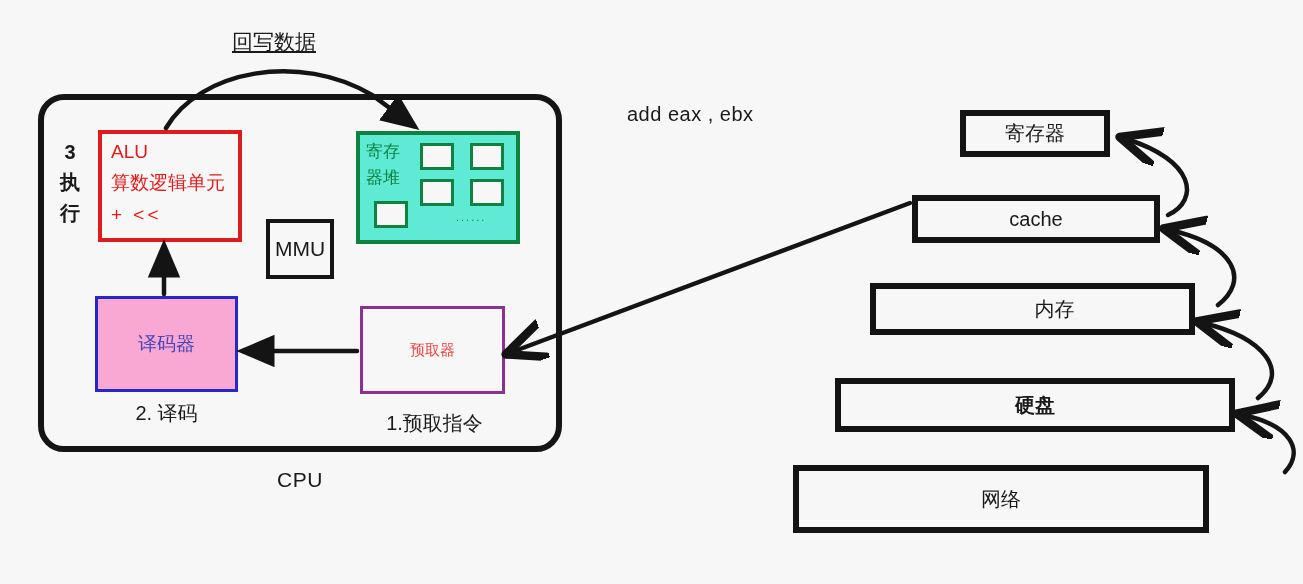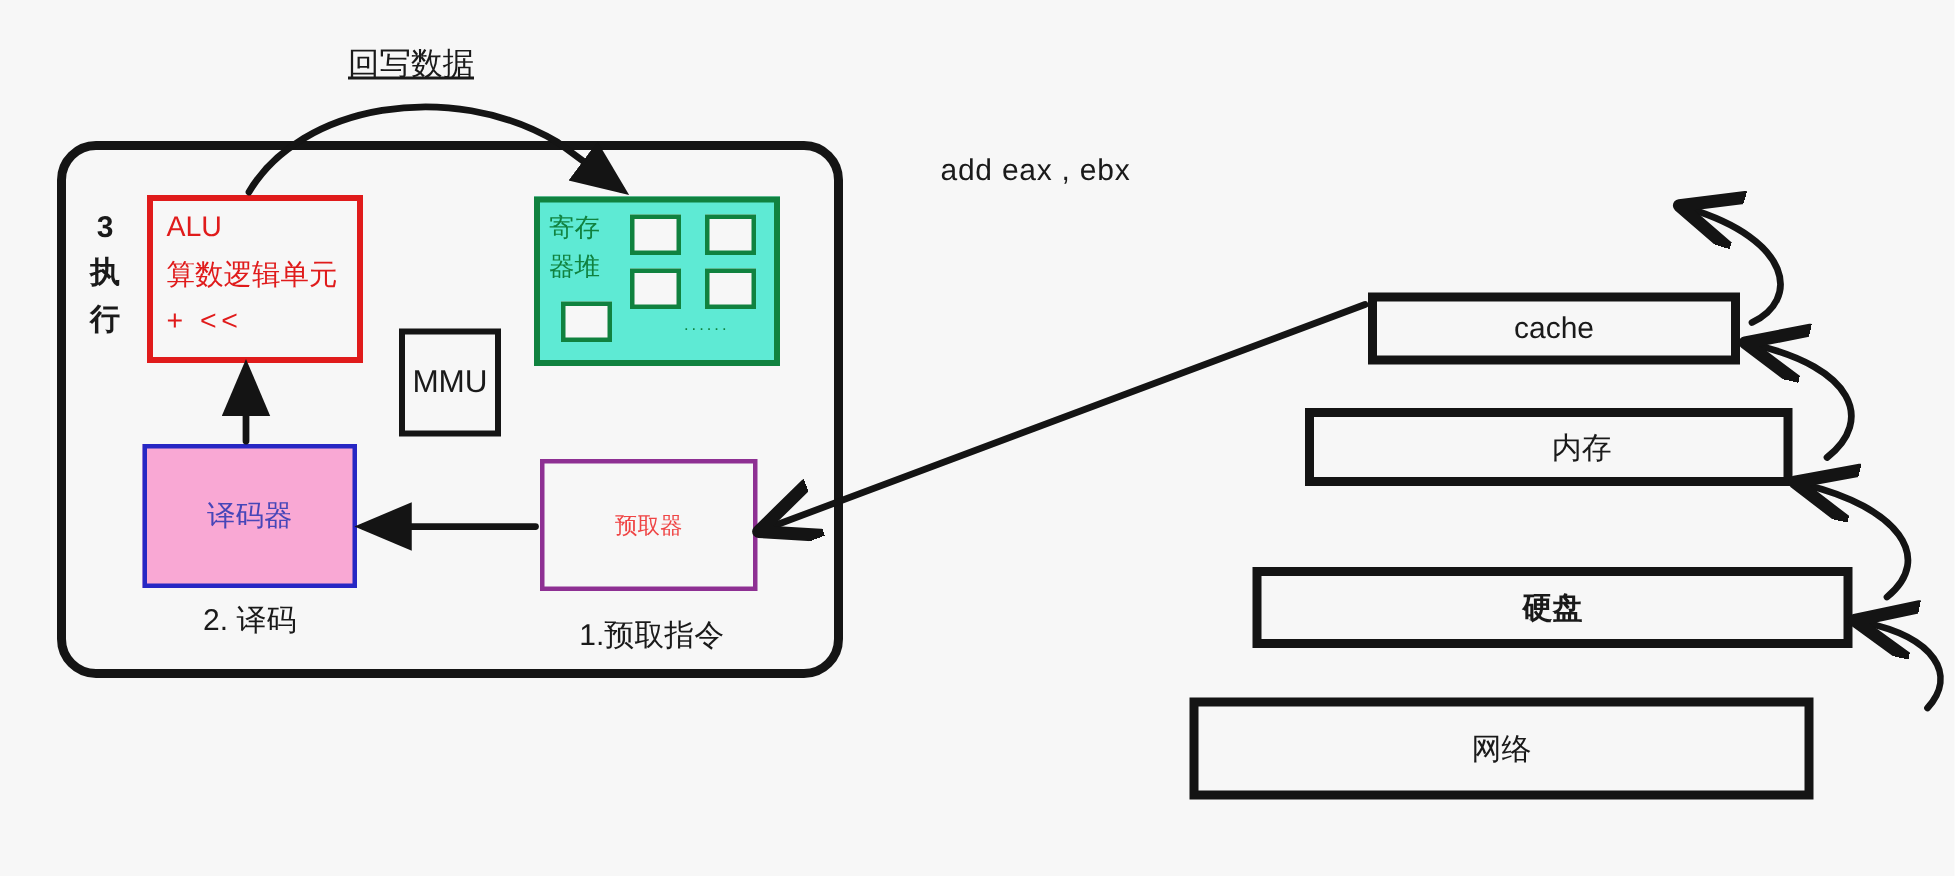--- a/index.html
+++ b/index.html
@@ -60,21 +60,21 @@
     font-size: 19px;
     margin-left: 9px;
   }
   #alu-title { margin-top: 7px; }
   #alu-sub { margin-top: 7px; font-size: 18px; }
   #alu-ops { margin-top: 8px; font-size: 16px; letter-spacing: 3px; }
 
   
   #mmu-box {
     left: 266px; top: 219px;
-    width: 68px; height: 72px;
+    width: 68px; height: 60px;
     border: 4px solid #151515;
     box-sizing: border-box;
     background: #f7f7f7;
     display: flex;
     align-items: center;
     justify-content: center;
     font-size: 21px;
     color: #1a1a1a;
   }
 
@@ -174,21 +174,21 @@
     box-sizing: border-box;
     background: #f7f7f7;
     display: flex;
     align-items: center;
     justify-content: center;
     font-size: 20px;
     color: #1a1a1a;
   }
   #storage-box-0 { left: 960px; top: 110px; width: 150px; height: 47px; }
   #storage-box-1 { left: 912px; top: 195px; width: 248px; height: 48px; }
-  #storage-box-2 { left: 870px; top: 272px; width: 325px; height: 52px; padding-left: 44px; }
+  #storage-box-2 { left: 870px; top: 283px; width: 325px; height: 52px; padding-left: 44px; }
   #storage-box-3 { left: 835px; top: 378px; width: 400px; height: 54px; font-weight: bold; }
   #storage-box-4 { left: 793px; top: 465px; width: 416px; height: 68px; }
   #storage-caption {
     left: 793px; top: 545px;
     width: 475px;
     text-align: center;
     font-size: 20px;
     color: #1a1a1a;
   }
 
@@ -239,25 +239,29 @@
   <div class="abs" id="decoder-box">
     <span>译码器</span>
   </div>
   <div class="abs" id="decoder-caption">2. 译码</div>
 
   <div class="abs" id="prefetch-box">
     <span>预取器</span>
   </div>
   <div class="abs" id="prefetch-caption">1.预取指令</div>
 
+  <div class="abs" id="cpu-caption">CPU</div>
 
   <div class="abs" id="writeback-label">回写数据</div>
 
   <div class="abs" id="instruction-text">add eax , ebx</div>
 
+  <div class="abs storage-box" id="storage-box-0">
+    <span>寄存器</span>
+  </div>
   <div class="abs storage-box" id="storage-box-1">
     <span>cache</span>
   </div>
   <div class="abs storage-box" id="storage-box-2">
     <span>内存</span>
   </div>
   <div class="abs storage-box" id="storage-box-3">
     <span>硬盘</span>
   </div>
   <div class="abs storage-box" id="storage-box-4">

